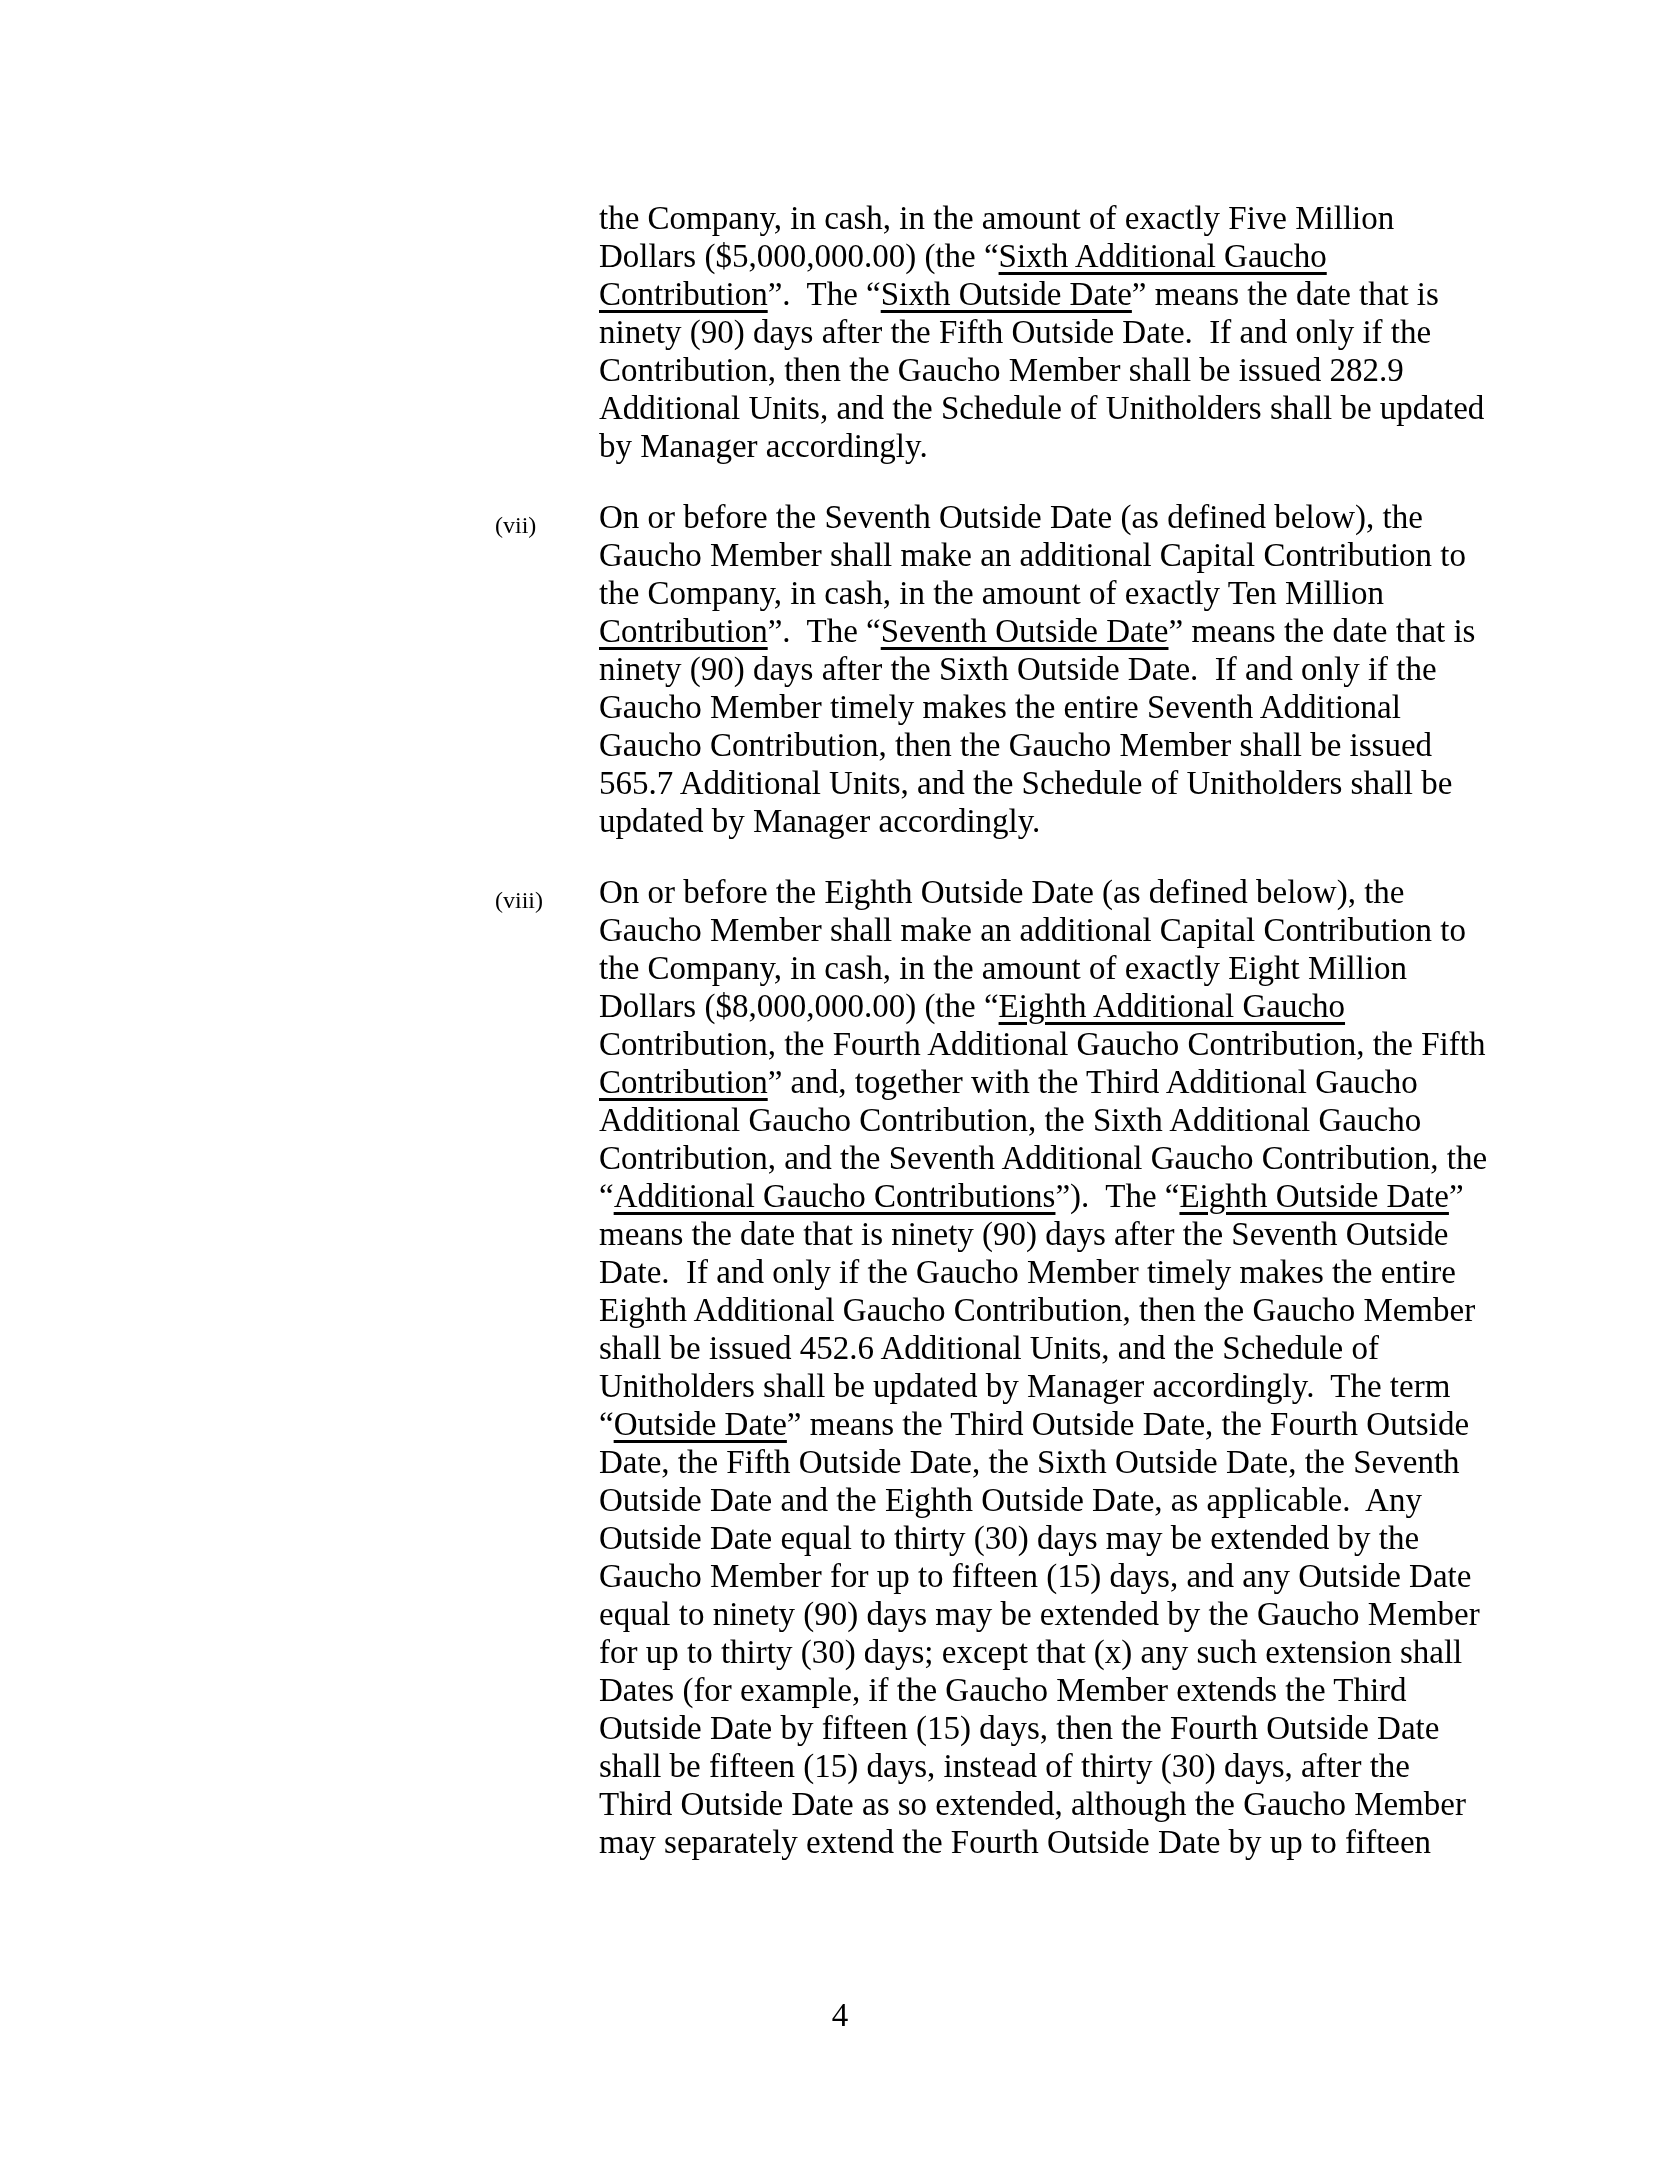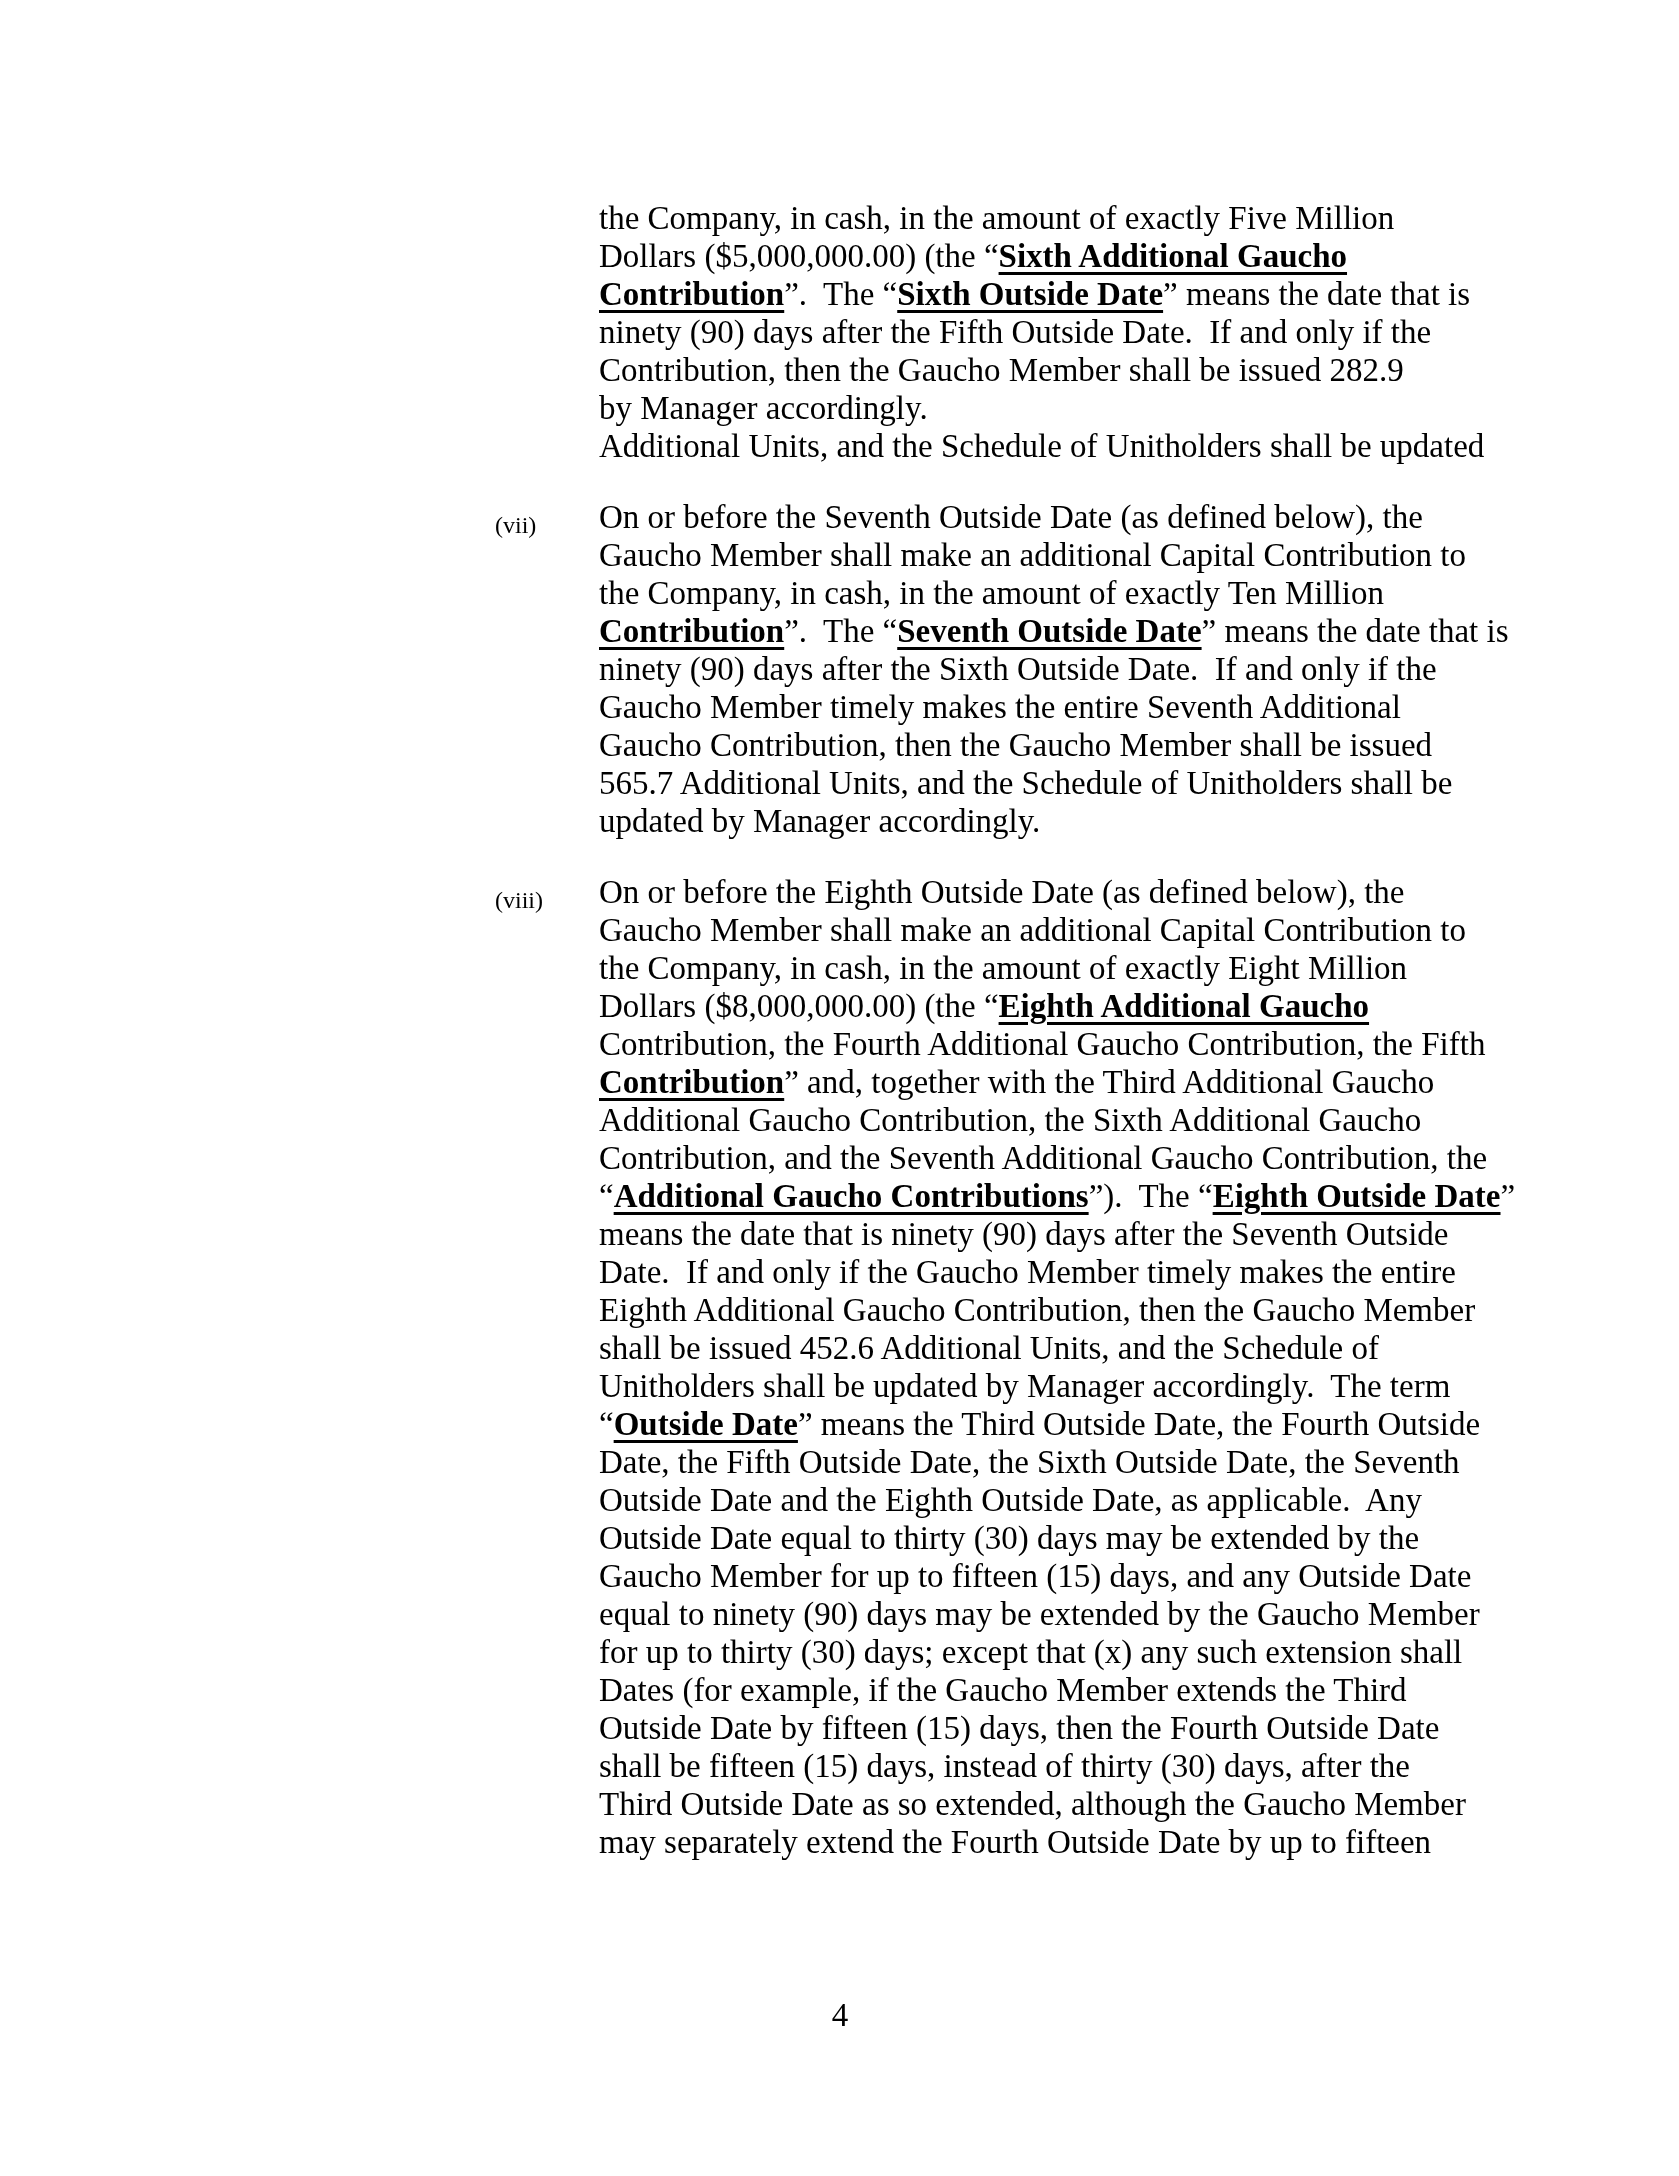--- a/index.html
+++ b/index.html
@@ -41,43 +41,42 @@
   }
   .line {
     font-size: 33px;
     line-height: 38px;
     white-space: pre;
   }
   .ul {
     text-decoration: underline;
     text-decoration-thickness: 2.7px;
     text-underline-offset: 4.5px;
-    font-weight: bold;
   }
   .footer {
     position: absolute;
     top: 1996px;
     left: 0;
     width: 1680px;
     text-align: center;
   }
 </style>
 </head>
 <body style="background: rgb(255, 255, 255); color: rgb(0, 0, 0);">
 
 <div class="page">
   <div id="doc-body">
       <div class="para">
         <div class="line"><span>the Company, in cash, in the amount of exactly Five Million</span></div>
         <div class="line"><span>Dollars ($5,000,000.00) (the “</span><span class="ul">Sixth Additional Gaucho</span></div>
         <div class="line"><span class="ul">Contribution</span><span>”.  The “</span><span class="ul">Sixth Outside Date</span><span>” means the date that is</span></div>
         <div class="line"><span>ninety (90) days after the Fifth Outside Date.  If and only if the</span></div>
         <div class="line"><span>Contribution, then the Gaucho Member shall be issued 282.9</span></div>
+        <div class="line"><span>Additional Units, and the Schedule of Unitholders shall be updated</span></div>
         <div class="line"><span>by Manager accordingly.</span></div>
-        <div class="line"><span>Additional Units, and the Schedule of Unitholders shall be updated</span></div>
       </div>
       <div class="para">
         <span class="marker">(vii)</span>
         <div class="line"><span>On or before the Seventh Outside Date (as defined below), the</span></div>
         <div class="line"><span>Gaucho Member shall make an additional Capital Contribution to</span></div>
         <div class="line"><span>the Company, in cash, in the amount of exactly Ten Million</span></div>
         <div class="line"><span class="ul">Contribution</span><span>”.  The “</span><span class="ul">Seventh Outside Date</span><span>” means the date that is</span></div>
         <div class="line"><span>ninety (90) days after the Sixth Outside Date.  If and only if the</span></div>
         <div class="line"><span>Gaucho Member timely makes the entire Seventh Additional</span></div>
         <div class="line"><span>Gaucho Contribution, then the Gaucho Member shall be issued</span></div>

